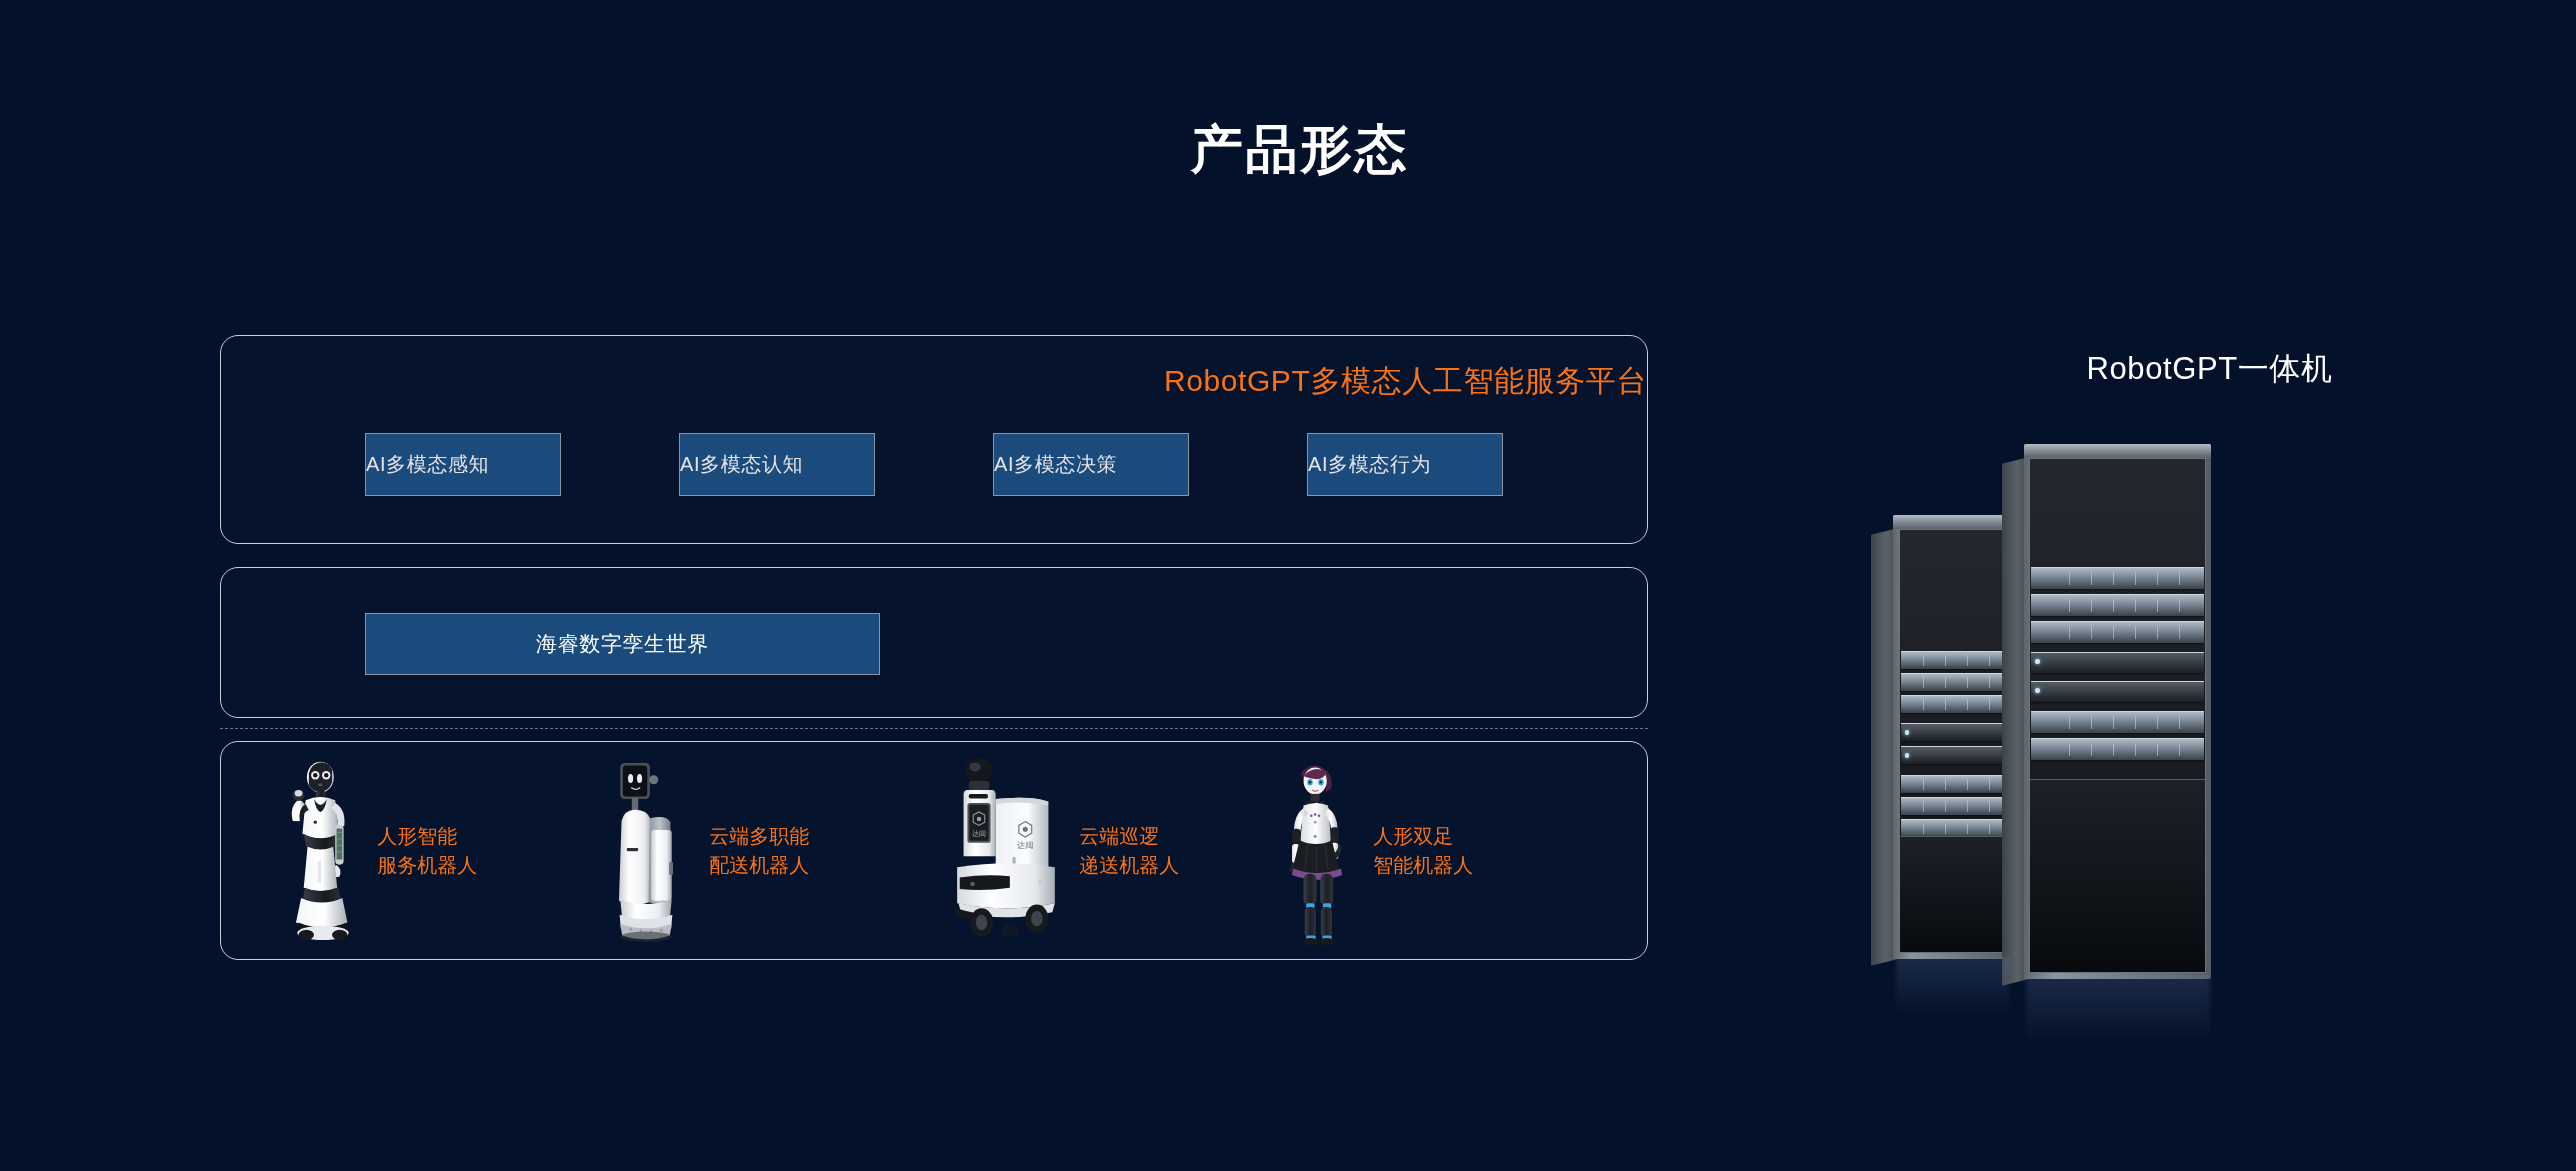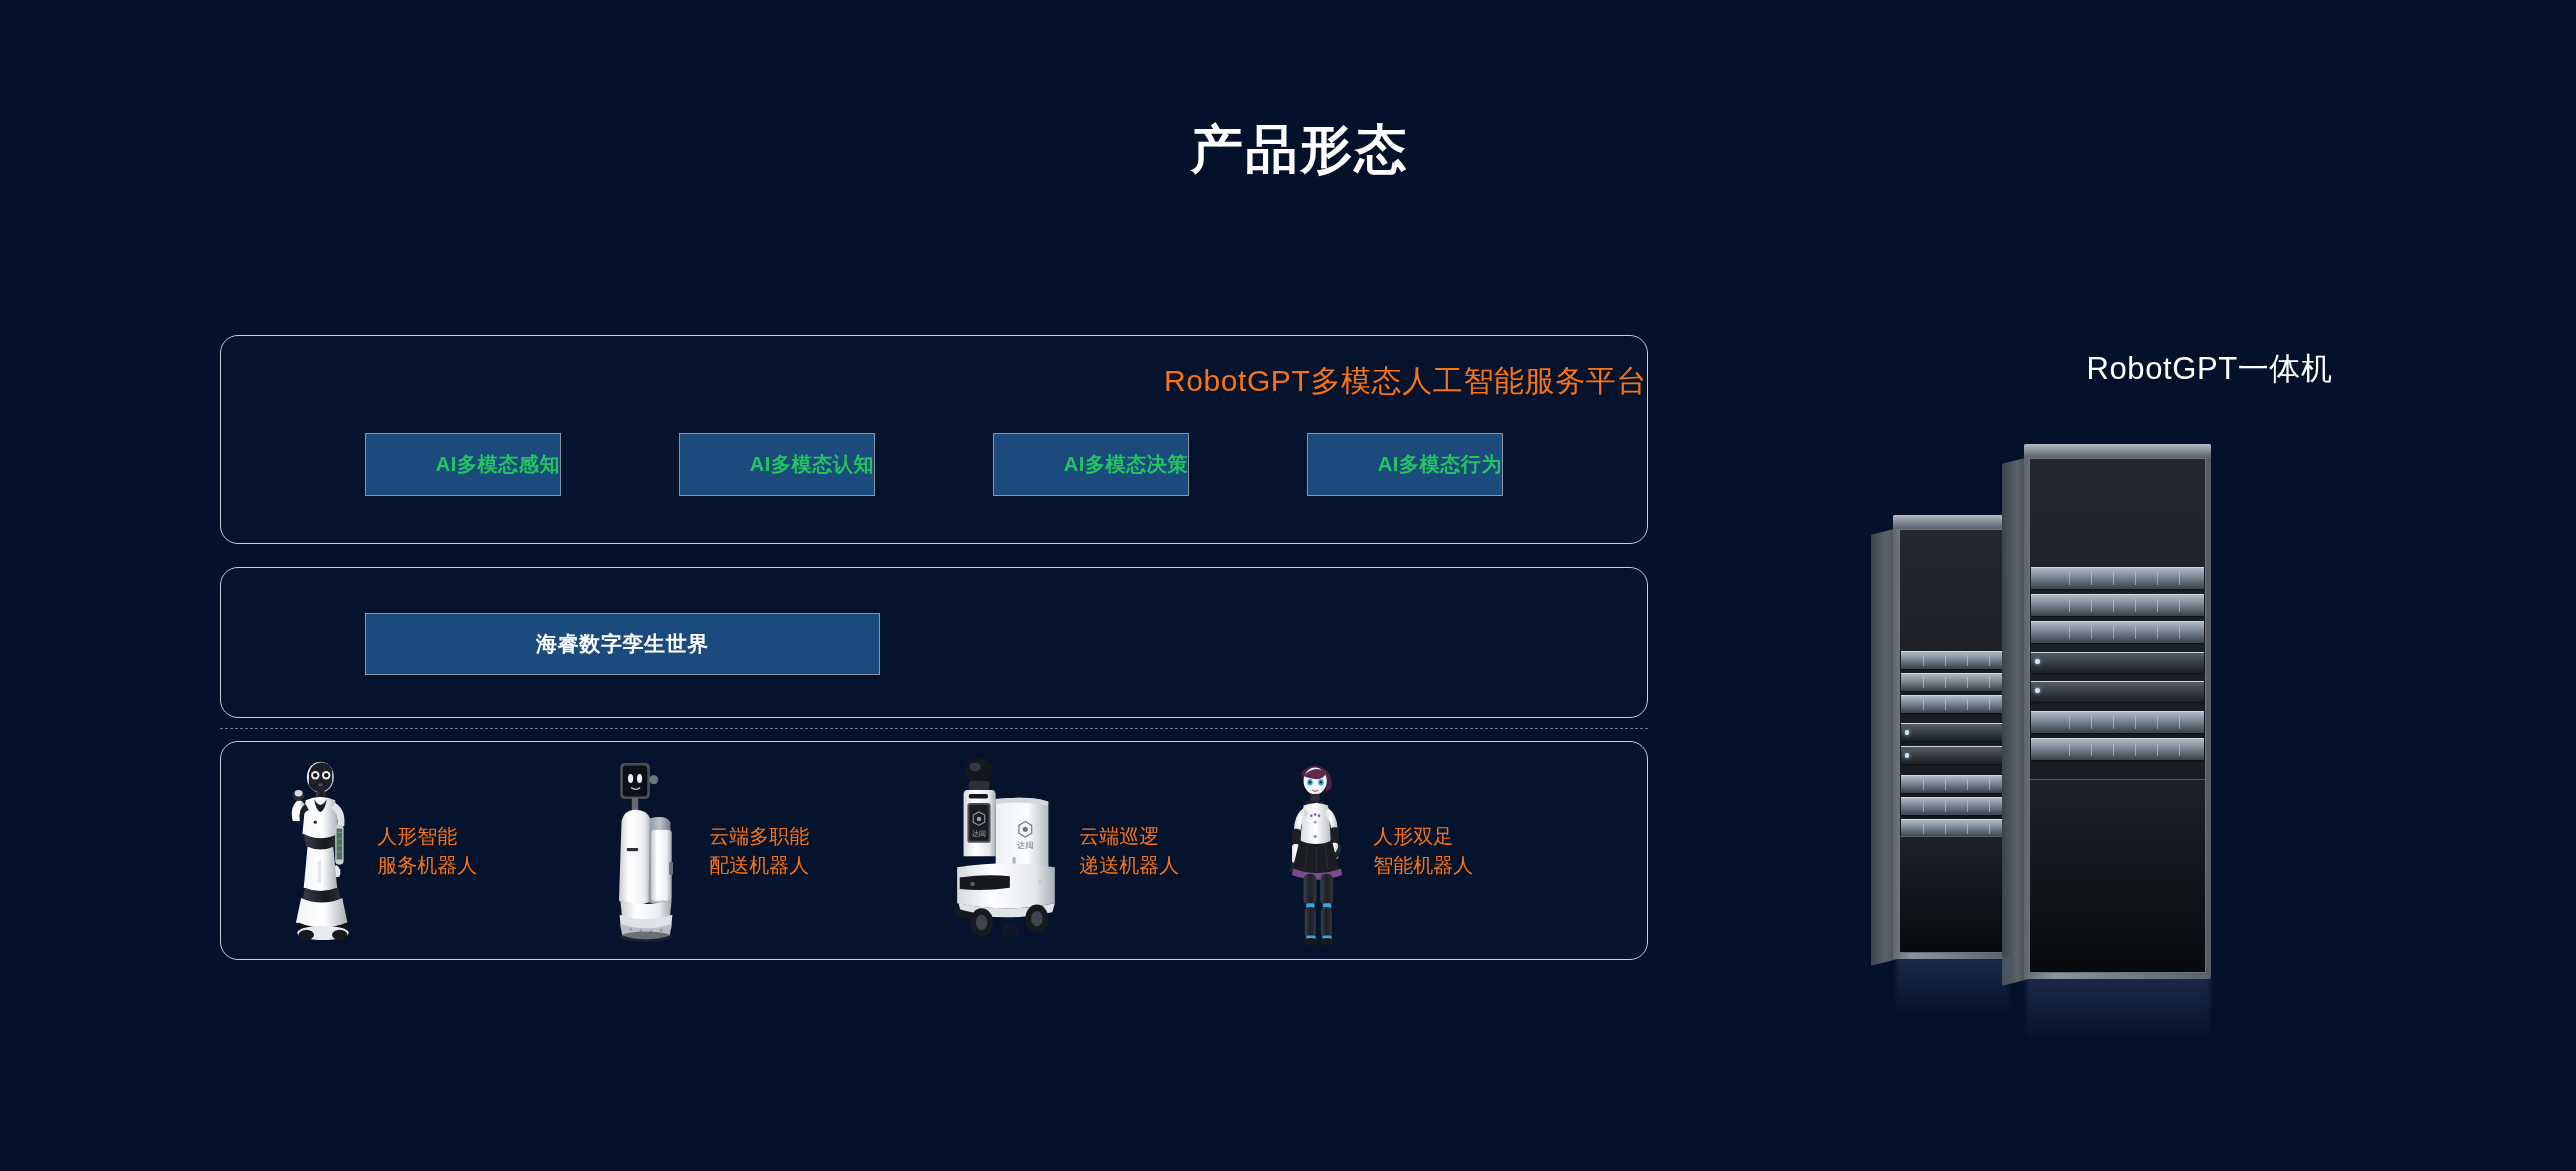--- a/index.html
+++ b/index.html
@@ -31,21 +31,21 @@
   }
 
   .panel {
     border:1.3px solid #c9ced8;
     border-radius:18px;
     position:relative;
     background:rgba(255,255,255,0.012);
   }
 
   #panel-platform { height:209px; }
-  #panel-engine   { height:151px; margin-top:23px;font-weight:bold; }
+  #panel-engine   { height:151px; margin-top:23px; }
   #panel-robots   { height:219px; margin-top:23px; }
 
   #platform-title {
     text-align:right;
     font-size:30px;
     font-weight:400;
     letter-spacing:0.6px;
     margin-top:25px;
     color:#f97316;
   }
@@ -57,26 +57,25 @@
     padding:0 144px;
     margin-top:31px;
   }
   .chip {
     width:196px;
     height:63px;
     background:#1b4a7d;
     border:1.9px solid #8b949f;
     display:flex;
     align-items:center;
-    justify-content:flex-end;
+    justify-content:flex-start;
     font-size:20px;
     letter-spacing:0.6px;
-    color:#22c55e;
+    color:#e5e5e5;
     white-space:nowrap;
-    font-weight:bold;
   }
 
   
   #engine-row {
     display:flex;
     justify-content:space-between;
     padding:0 144px;
     margin-top:45px;
   }
   .bar {

